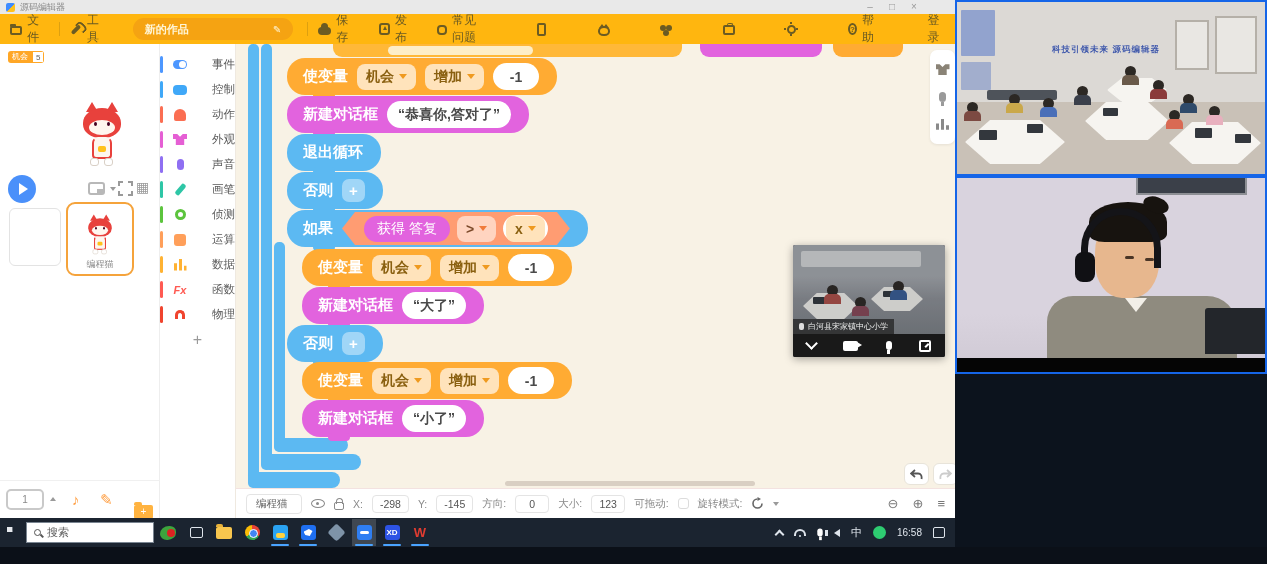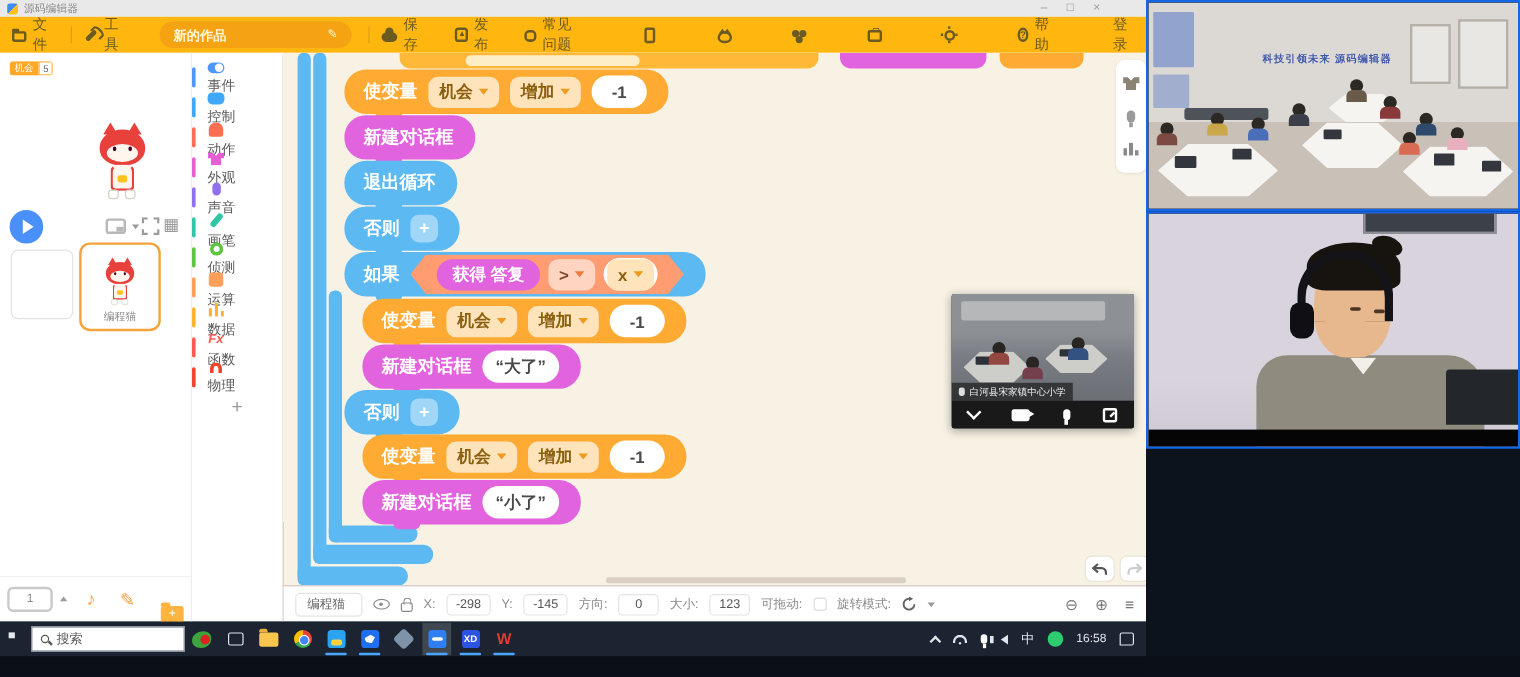--- a/index.html
+++ b/index.html
@@ -70,21 +70,21 @@
   .sprite-card .nm { position:absolute; bottom:3px; width:100%; text-align:center; font-size:9px; color:#8a8a8a; }
   #panel-bottom { left:0; top:436px; width:160px; height:38px; border-top:1px solid #f0f0f0; display:flex; align-items:center; }
   .scene-sel { position:absolute; left:6px; top:8px; width:38px; height:21px; border:2px solid #c9c9c9; border-radius:5px; color:#8a8a8a; font-size:10px; text-align:center; line-height:17px; }
   .pb-ic { color:#ff9f43; font-size:15px; }
   .pb-folder { width:19px; height:14px; background:#ffb340; border-radius:2px; position:relative; }
   .pb-folder:before { content:""; position:absolute; left:0; top:-3px; width:8px; height:3px; background:#ffb340; border-radius:2px 2px 0 0; }
   .pb-folder:after { content:"+"; position:absolute; left:0; top:0; width:100%; color:#fff; font-size:10px; text-align:center; line-height:14px; }
 
   
   #palette { left:160px; top:44px; width:76px; height:474px; background:#fff; border-right:1px solid #efe9e0; padding-top:8px; }
-  .pal-item { position:relative; height:25px; display:flex; align-items:flex-start; gap:3px; padding-left:13px; font-size:11.5px; color:#5a5a5a; cursor:pointer;flex-direction:column; }
+  .pal-item { position:relative; height:25px; display:flex; align-items:center; gap:25px; padding-left:13px; font-size:11.5px; color:#5a5a5a; cursor:pointer; }
   .strip { position:absolute; left:0; top:4px; width:3px; height:17px; border-radius:2px; }
   .pic { width:14px; height:14px; display:flex; align-items:center; justify-content:center; }
   .c0{background:#4d97ff}.c1{background:#3fa8f8}.c2{background:#fb6e52}.c3{background:#e55fd4}.c4{background:#8f6ff2}.c5{background:#2ec6a6}.c6{background:#5cc43d}.c7{background:#ff9f5a}.c8{background:#ffb232}.c9{background:#ff5a52}.c10{background:#f0442e}
   .p-toggle { width:15px; height:9px; border-radius:5px; background:#4d97ff; position:relative; }
   .p-toggle:before { content:""; position:absolute; right:1px; top:1px; width:7px; height:7px; background:#fff; border-radius:50%; }
   .p-pad { width:14px; height:10px; border-radius:4px; background:#3fa8f8; }
   .p-ghost { width:12px; height:12px; background:#fb6e52; border-radius:6px 6px 2px 2px; }
   .p-shirt { width:14px; height:11px; background:#e55fd4; clip-path:polygon(0 0,30% 0,50% 25%,70% 0,100% 0,100% 45%,80% 45%,80% 100%,20% 100%,20% 45%,0 45%); }
   .p-mic { width:7px; height:11px; background:#8f6ff2; border-radius:4px; }
   .p-pen { width:5px; height:13px; background:#2ec6a6; border-radius:2px; transform:rotate(40deg); }
@@ -98,21 +98,21 @@
   
   #canvas { left:236px; top:44px; width:719px; height:444px; background:#f8f2e5; overflow:hidden; }
   .blk { position:absolute; height:37px; border-radius:18px; display:flex; align-items:center; gap:9px; padding:0 18px 0 16px; color:#fff; font-size:15px; font-weight:bold; white-space:nowrap; }
   .blk:after { content:""; position:absolute; left:26px; bottom:-4px; width:22px; height:8px; background:inherit; border-radius:4px; }
   .b-or { background:#ffab33; } .b-mg { background:#e263de; } .b-bl { background:#5cb9f2; }
   .dd { background:#ffe3bb; border-radius:8px; height:26px; display:flex; align-items:center; gap:5px; padding:0 9px; color:#8a6010; font-size:14px; }
   .car { width:0; height:0; border-left:4px solid transparent; border-right:4px solid transparent; border-top:5px solid #ef9a1f; }
   .oval { background:#fff; border-radius:14px; height:27px; min-width:46px; display:flex; align-items:center; justify-content:center; color:#4a4a4a; font-size:14px; padding:0 11px; }
   .plusbtn { background:rgba(255,255,255,.42); border-radius:7px; width:23px; height:23px; color:#fff; font-size:15px; display:flex; align-items:center; justify-content:center; }
   .hex { background:#ff9c72; clip-path:polygon(13px 0,calc(100% - 13px) 0,100% 50%,calc(100% - 13px) 100%,13px 100%,0 50%); height:33px; display:flex; align-items:center; gap:7px; padding:0 22px; }
-  .pill-mg { background:#e263de; border-radius:15px; height:26px; padding:0 13px; display:flex; align-items:center; font-size:14px; color:#fff; font-weight:bold; }
+  .pill-mg { background:#e263de; border-radius:15px; height:26px; padding:0 13px; display:flex; align-items:center; font-size:14px; color:#fff; font-weight:normal; }
   .dd.salmon { background:#ffd4c0; color:#7c4a2a; }
   .dd.salmon .car { border-top-color:#f07a3a; }
   .slotw { background:#fff; border-radius:14px; height:27px; padding:2px 3px; display:flex; align-items:center; }
   .spine { position:absolute; background:#5cb9f2; border-radius:5px; }
   .foot { position:absolute; background:#5cb9f2; border-radius:4px 9px 9px 9px; }
   .partial { position:absolute; top:0; height:13px; border-radius:0 0 9px 9px; }
   .hsb { position:absolute; left:269px; top:437px; width:250px; height:5px; background:#d9cfc3; border-radius:3px; }
   .undo-btn { position:absolute; width:25px; height:22px; background:#fff; border:1px solid #e8e4da; border-radius:6px; display:flex; align-items:center; justify-content:center; }
   .side-tools { position:absolute; left:694px; top:6px; width:25px; height:94px; background:#fff; border-radius:7px; box-shadow:0 1px 3px rgba(0,0,0,.08); display:flex; flex-direction:column; align-items:center; justify-content:space-around; padding:6px 0; }
   .st-shirt { width:14px; height:11px; background:#8a8376; clip-path:polygon(0 0,30% 0,50% 25%,70% 0,100% 0,100% 45%,80% 45%,80% 100%,20% 100%,20% 45%,0 45%); }
@@ -444,20 +444,21 @@
           </span>
         <span class="dd">
             <span>增加</span>
             <i class="car"></i>
           </span>
         <span class="oval">-1</span>
       </div>
 
       <div class="blk b-mg" style="left:51px; top:52px;">
         <span>新建对话框</span>
+        <span class="oval">“恭喜你,答对了”</span>
       </div>
 
       <div class="blk b-bl" style="left:51px; top:90px;">
         <span>退出循环</span>
       </div>
 
       <div class="blk b-bl" style="left:51px; top:128px;">
         <span>否则</span>
         <span class="plusbtn">+</span>
       </div>

